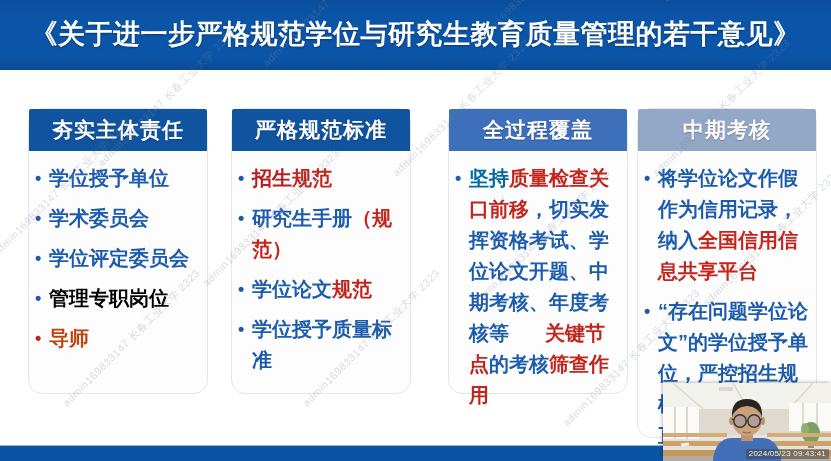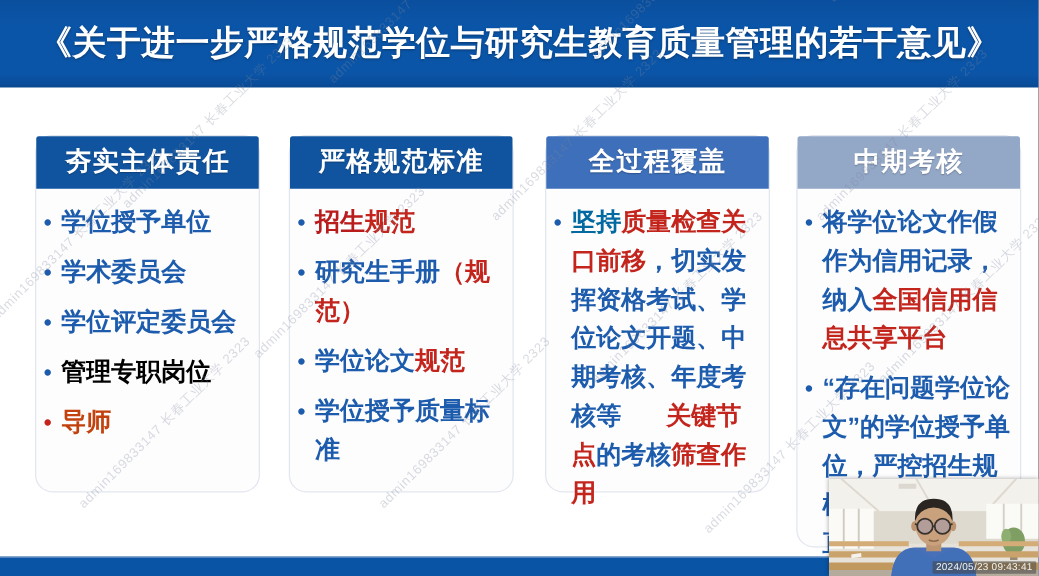--- a/index.html
+++ b/index.html
@@ -20,21 +20,21 @@
     margin:0;color:#ffffff;font-size:27px;font-weight:bold;letter-spacing:.5px;
     text-shadow:0 1px 2px rgba(0,0,0,.35);white-space:nowrap;
   }
   
   .card{
     position:absolute;top:108px;width:180px;background:#fdfdfe;
     border:1px solid #e2e6ee;border-radius:14px;
   }
   .card:nth-child(1){left:28px;height:286px;}
   .card:nth-child(2){left:231px;height:286px;}
-  .card:nth-child(3){left:436px;height:286px;}
+  .card:nth-child(3){left:448px;height:286px;}
   .card:nth-child(4){left:637px;height:330px;}
   .card-header{
     height:42px;line-height:42px;text-align:center;color:#fff;
     font-size:21px;font-weight:bold;letter-spacing:1px;border-radius:2px 2px 0 0;
     text-shadow:0 1px 1px rgba(0,0,0,.25);
   }
   .card-body{padding:12px 6px 6px 6px;}
   .bullet{display:flex;align-items:flex-start;margin-bottom:9px;}
   .bullet:last-child{margin-bottom:0;}
   .bullet .dot{

